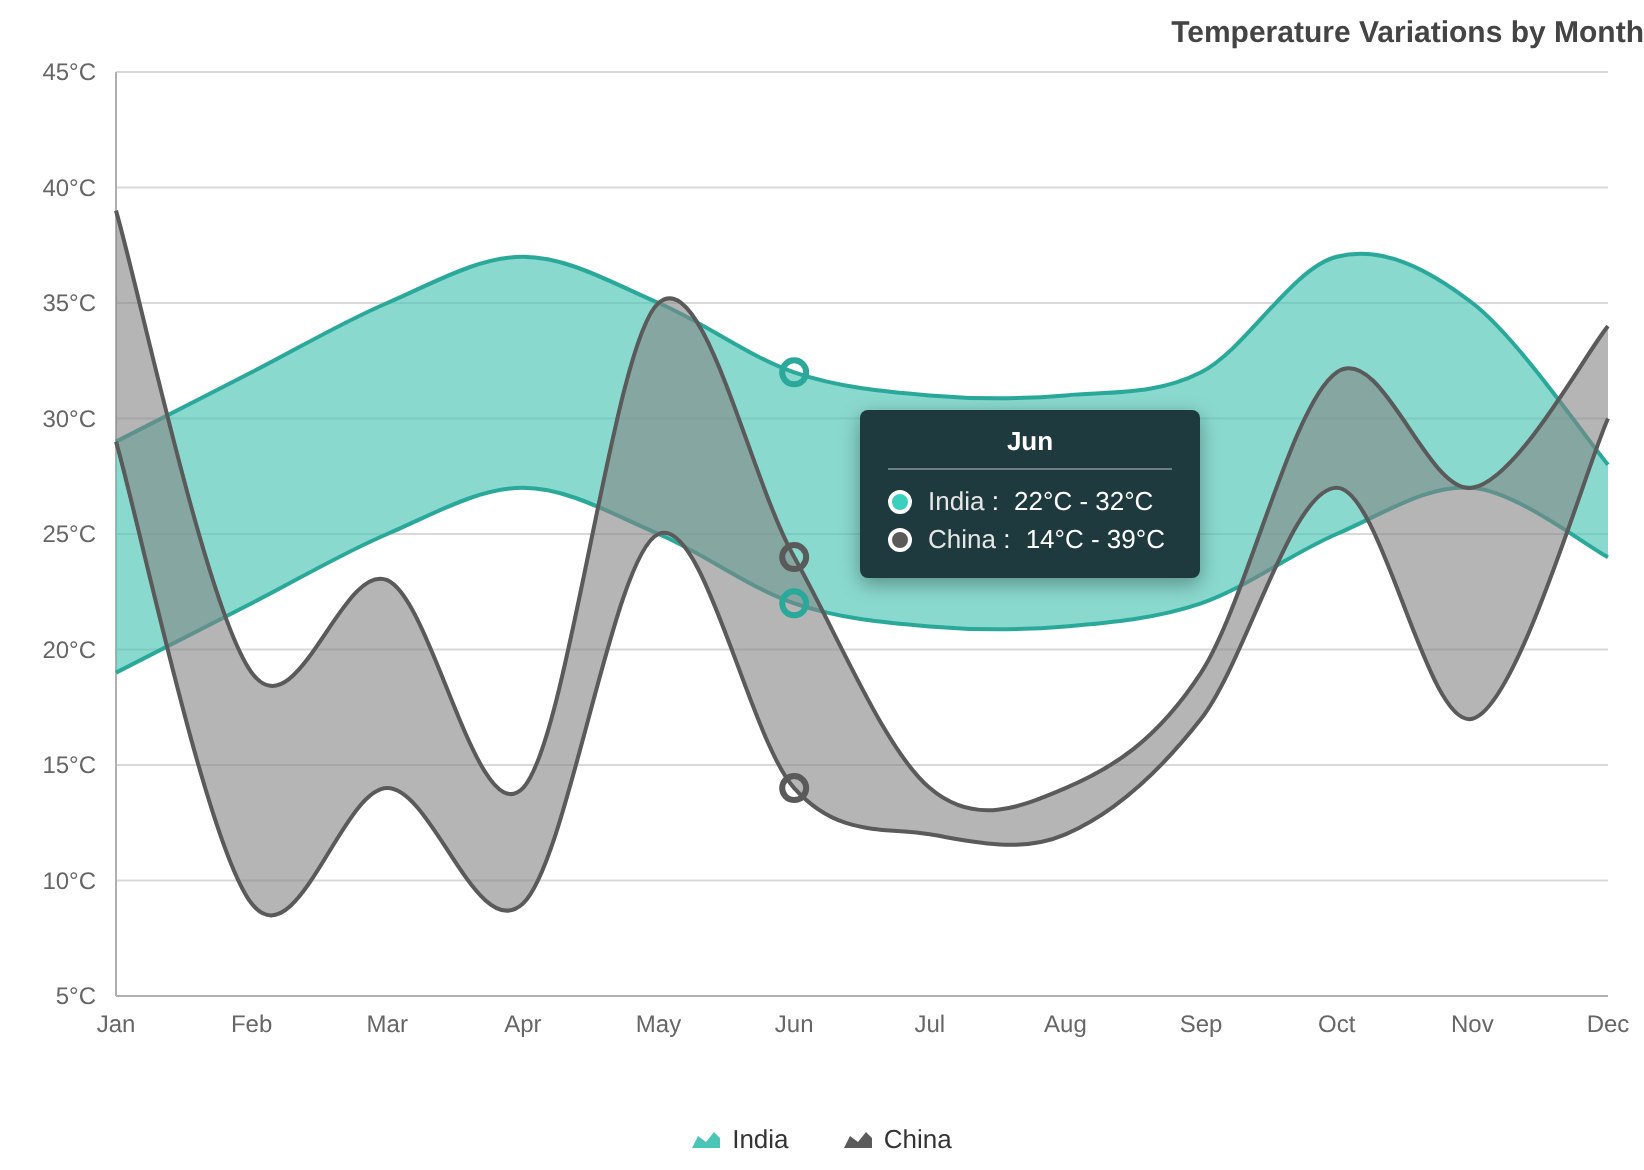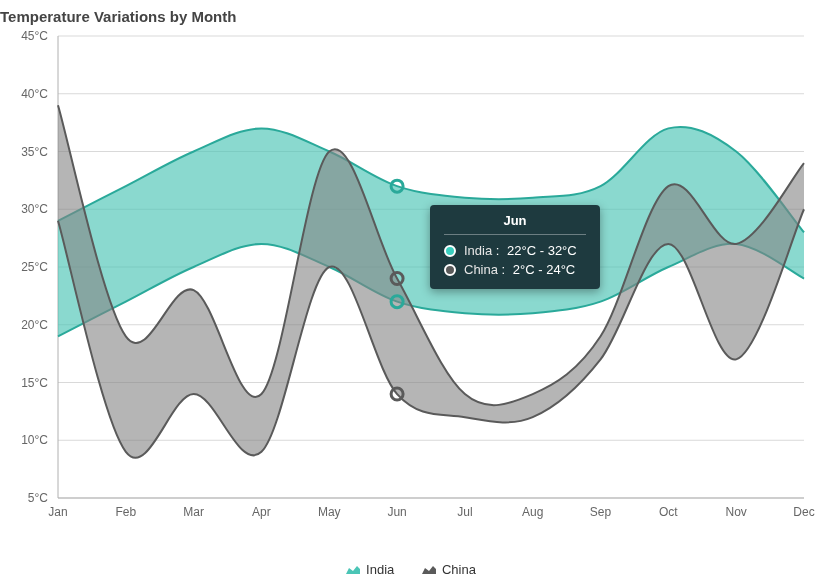--- a/index.html
+++ b/index.html
@@ -5,21 +5,21 @@
   * { box-sizing: border-box; margin: 0; padding: 0; }
   body {
     font-family: "Segoe UI", Arial, sans-serif;
     background: #fff;
     width: 822px;
     height: 585px;
     position: relative;
     overflow: hidden;
   }
   .title {
-    text-align: left;
+    text-align: right;
     font-size: 15px;
     font-weight: 600;
     color: #444;
     padding-top: 8px;
   }
   .chart-wrap {
     position: absolute;
     left: 0; top: 28px;
     width: 822px;
     height: 500px;
@@ -146,21 +146,21 @@
   <div class="tooltip-row">
     <span class="tooltip-dot" id="dot0" style="background: rgb(59, 207, 191);"></span>
     <span class="tooltip-label">India</span>
     <span>&nbsp;:&nbsp;</span>
     <span class="tooltip-val">22°C - 32°C</span>
   </div>
   <div class="tooltip-row">
     <span class="tooltip-dot" id="dot1" style="background: rgb(90, 90, 90);"></span>
     <span class="tooltip-label">China</span>
     <span>&nbsp;:&nbsp;</span>
-    <span class="tooltip-val">2°C - 24°C</span>
+    <span class="tooltip-val">14°C - 39°C</span>
   </div>
 </div>
 
 <div class="legend">
   <span class="legend-item">
     <span class="legend-swatch">
       <svg width="14" height="10">
           <path d="M0 10 L3 4 L7 7 L11 2 L14 5 L14 10 Z" fill="#4bc5b6"></path>
         </svg>
     </span>

